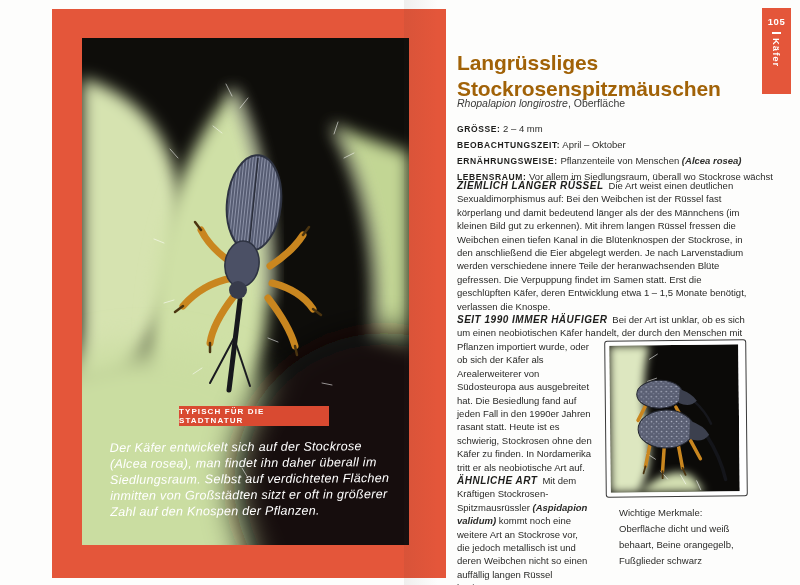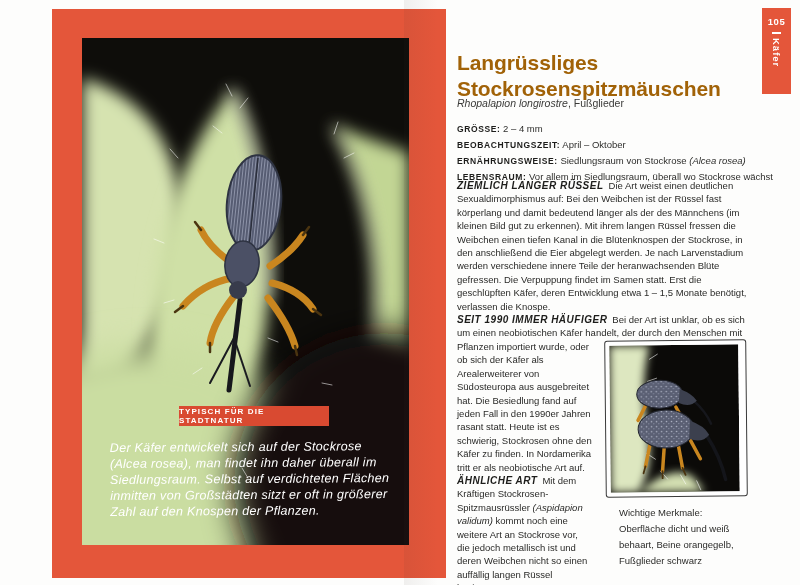--- a/index.html
+++ b/index.html
@@ -57,21 +57,21 @@
     font-size:9.5px;line-height:16px;color:#2e2e2c;margin-top:9px;
   }
   .meta .label{font-weight:bold;font-size:8.5px;letter-spacing:.6px;color:#1d1d1b;}
   .meta .it{font-style:italic;}
   .body-text{
     position:absolute;left:457px;top:179px;width:290px;
     font-size:9.5px;line-height:13.4px;color:#2a2a28;
   }
   .body-text p{margin:0;}
   .inline-head{font-weight:bold;font-size:10px;letter-spacing:.5px;margin-right:5px;color:#1d1d1b;font-style:italic;}
-  .it{font-style:italic;}
+  .it{font-style:italic;font-weight:bold;}
   .float-spacer{display:block;float:right;width:0;height:27px;}
   .inset-float{display:block;float:right;clear:right;width:142px;margin-left:12px;}
   .sketch-frame{
     border:1.5px solid #3a3a3a;border-radius:3px;background:#fff;
     padding:4px;transform:rotate(-.6deg);
   }
   .sketch-frame svg{display:block;}
   .inset-caption{
     margin-top:8px;padding-left:14px;
     font-size:9.5px;line-height:16px;color:#2c2c2a;
@@ -157,27 +157,27 @@
 
 <div class="tab">
   <span class="num">105</span>
   <span class="sep"></span>
   <span class="word">Käfer</span>
 </div>
 
 <h1 class="title">Langrüssliges Stockrosenspitzmäuschen</h1>
 
 <div class="subtitle">
-  <span class="species">Rhopalapion longirostre</span><span>, Fußglieder</span>
+  <span class="species">Rhopalapion longirostre</span><span>, Oberfläche</span>
 </div>
 
 <div class="meta">
   <div><span class="label">GRÖSSE:</span><span> 2 – 4 mm</span><span class="it"></span></div>
   <div><span class="label">BEOBACHTUNGSZEIT:</span><span> April – Oktober</span><span class="it"></span></div>
-  <div><span class="label">ERNÄHRUNGSWEISE:</span><span> Siedlungsraum von Stockrose </span><span class="it">(Alcea rosea)</span></div>
+  <div><span class="label">ERNÄHRUNGSWEISE:</span><span> Pflanzenteile von Menschen </span><span class="it">(Alcea rosea)</span></div>
   <div><span class="label">LEBENSRAUM:</span><span> Vor allem im Siedlungsraum, überall wo Stockrose wächst</span><span class="it"></span></div>
 </div>
 
 <div class="body-text">
   <p><span class="inline-head">ZIEMLICH LANGER RÜSSEL</span><span>Die Art weist einen deutlichen Sexualdimorphismus auf: Bei den Weibchen ist der Rüssel fast körperlang und damit bedeutend länger als der des Männchens (im kleinen Bild gut zu erkennen). Mit ihrem langen Rüssel fressen die Weibchen einen tiefen Kanal in die Blütenknospen der Stockrose, in den anschließend die Eier abgelegt werden. Je nach Larvenstadium werden verschiedene innere Teile der heranwachsenden Blüte gefressen. Die Verpuppung findet im Samen statt. Erst die geschlüpften Käfer, deren Entwicklung etwa 1 – 1,5 Monate benötigt, verlassen die Knospe.</span></p>
   <p>
     <span class="float-spacer"></span>
     <span class="inset-float">
       <span class="sketch-frame" style="display:block;">
         <svg width="129" height="147" viewBox="0 0 129 147">

